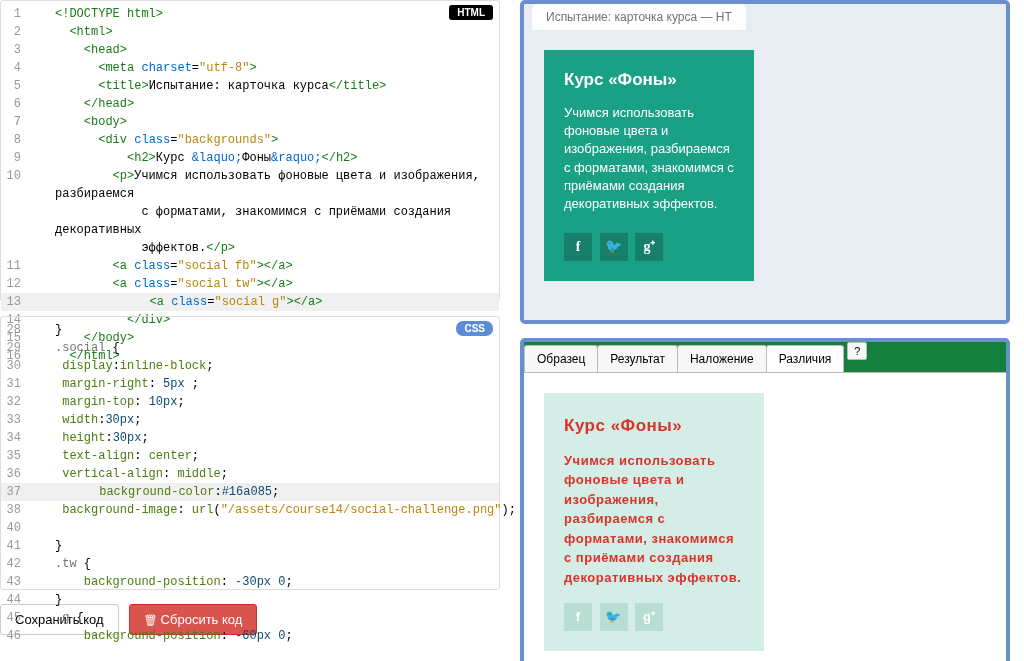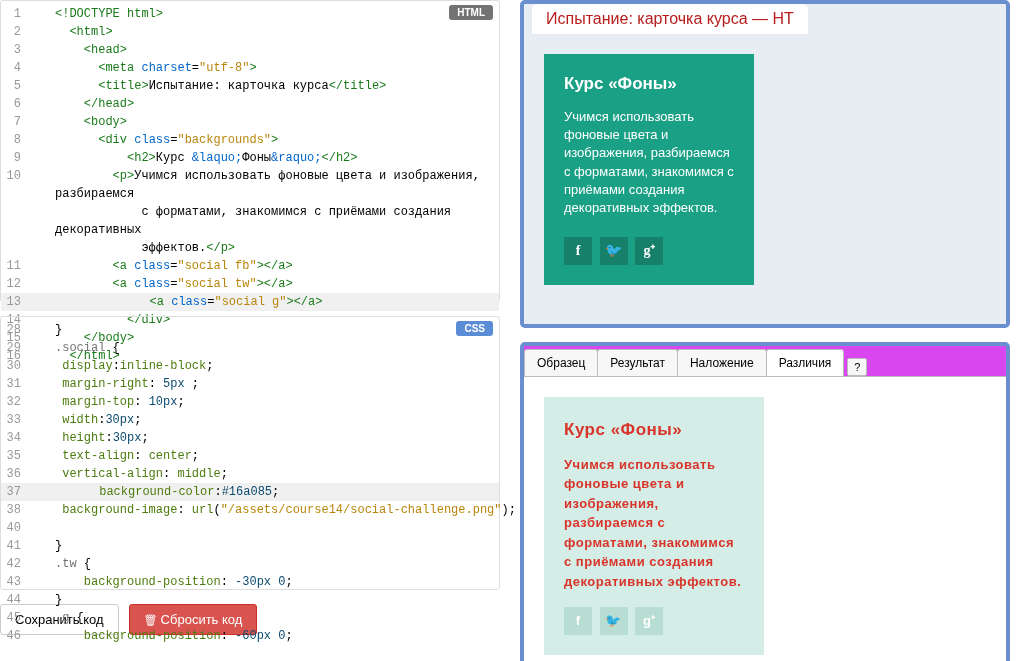--- a/index.html
+++ b/index.html
@@ -4,22 +4,22 @@
 <style>
 * { margin: 0; padding: 0; box-sizing: border-box; }
 body { font-family: Arial, sans-serif; font-size: 13px; background: #fff; width: 1024px; height: 661px; overflow: hidden; }
 
 .layout { display: flex; gap: 20px; padding: 0; }
 .left-col { width: 500px; flex-shrink: 0; }
 .right-col { width: 490px; flex-shrink: 0; }
 
 .code-panel { border: 1px solid #ddd; border-radius: 3px; margin-bottom: 14px; position: relative; }
 .code-badge { position: absolute; top: 4px; right: 6px; padding: 2px 8px; font-size: 10px; font-weight: bold; color: #fff; border-radius: 3px; }
-.badge-html { background: #737373; }
-.badge-css { background: #5b8dd6; }
+.badge-html { background: #000000; }
+.badge-css { background: #5b8dd6; border-radius: 7px; }
 
 .code-area { font-family: 'Courier New', monospace; font-size: 12px; line-height: 18px; padding: 4px 0; }
 .code-line { display: flex; }
 .gutter { width: 30px; text-align: right; padding-right: 10px; color: #999; user-select: none; flex-shrink: 0; }
 .code-content { flex: 1; white-space: pre; padding-right: 10px; margin-left: 24px; }
 .line-hl { background: #f0f0f0; gap: 37px; }
 
 .tag { color: #1a7a1a; }
 .attr-name { color: #0066cc; }
 .attr-val { color: #b8860b; }
@@ -28,30 +28,30 @@
 .css-val { color: #4d7c0f; text-align: center; }
 .css-num { color: #0c4a6e; }
 .css-str { color: #b8860b; }
 
 .btn-row { display: flex; gap: 10px; margin-top: 14px; }
 .btn { padding: 7px 14px; border: 1px solid #ccc; border-radius: 3px; background: #fff; cursor: pointer; font-size: 13px; }
 .btn-danger { background: #d9534f; border-color: #c9302c; color: #fff; }
 .btn-danger::before { content: '🗑 '; font-size: 11px; }
 
 .preview-panel { border: 4px solid #6a8fce; border-radius: 5px; background: #e8edf3; margin-bottom: 14px; }
-.preview-tab { display: inline-block; background: #fff; padding: 6px 14px; border-radius: 5px 5px 0 0; margin-left: 8px; margin-top: 0; font-size: 16px; color: #b91c1c; }
+.preview-tab { display: inline-block; background: #fff; padding: 6px 14px; border-radius: 5px 5px 0 0; margin-left: 8px; margin-top: 0; font-size: 12px; color: #737373; }
 .preview-body { background: #e8edf3; padding: 20px; min-height: 290px; }
 
 .course-card { background: #1aa085; padding: 20px; width: 210px; color: #fff; }
 .course-card h2 { font-size: 17px; font-weight: bold; margin-bottom: 14px; }
 .course-card p { font-size: 13px; line-height: 1.4; margin-bottom: 20px; }
 .social { display: inline-block; width: 28px; height: 28px; background: #16806b; color: #fff; text-align: center; line-height: 28px; margin-right: 4px; font-size: 14px; font-weight: bold; font-family: Georgia, serif; }
 
 .diff-panel { border: 4px solid #6a8fce; border-radius: 5px; background: #fff; }
-.diff-tabs { display: flex; align-items: flex-end; background: #d946ef; border-bottom: 1px solid #bbb; }
+.diff-tabs { display: flex; align-items: flex-start; background: #15803d; border-bottom: 1px solid #bbb; }
 .diff-tab { padding: 6px 12px; border: 1px solid #bbb; border-bottom: none; background: #f7f7f7; font-size: 12px; cursor: pointer; margin-right: -1px; border-radius: 3px 3px 0 0; margin-top: 3px; }
 .diff-tab.active { background: #fff; }
 .diff-help { margin-left: 4px; padding: 2px 6px; border: 1px solid #bbb; background: #f7f7f7; font-size: 11px; border-radius: 2px; cursor: pointer; }
 
 .diff-body { padding: 20px; min-height: 220px; }
 .diff-card { background: #d4eee7; padding: 20px; width: 220px; }
 .diff-text { color: #d9342a; font-family: Arial; font-size: 13px; line-height: 1.5; font-weight: bold; letter-spacing: 0.5px; }
 .diff-title { font-size: 17px; margin-bottom: 12px; }
 .diff-social { display: inline-block; width: 28px; height: 28px; background: #b8ddd3; color: #fff; text-align: center; line-height: 28px; margin-right: 4px; margin-top: 16px; font-weight: bold; }
 

